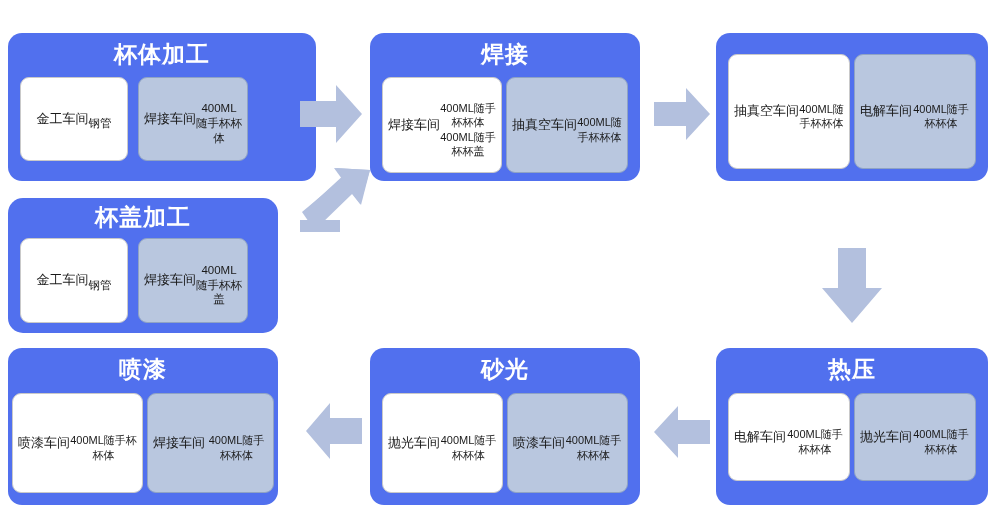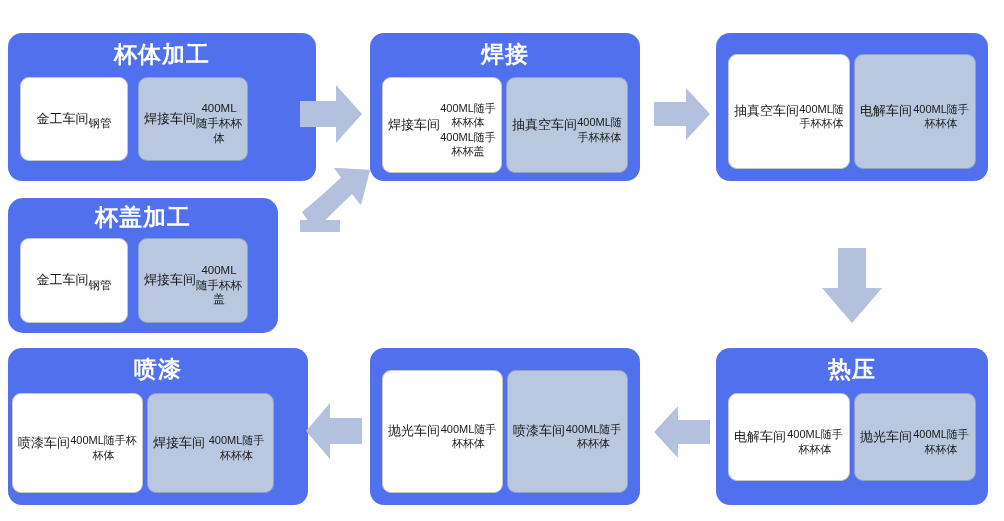--- a/index.html
+++ b/index.html
@@ -145,39 +145,40 @@
       <div class="card grey" style="width:110px;">
         <div class="card-title">焊接车间</div>
         <div class="card-sub">
           <span class="l">400ML随手杯杯</span>
           <span class="l">盖</span>
         </div>
       </div>
     </div>
   </div>
 
-  <div class="stage" style="left:8px; top:348px; width:300px; height:157px; padding:10px 4px 12px;">
+  <div class="stage" style="left:8px; top:348px; width:270px; height:157px; padding:10px 4px 12px;">
     <div class="stage-title">喷漆</div>
     <div class="cards" style="margin-top:12px; gap:4px;">
       <div class="card white" style="width:131px;">
         <div class="card-title">喷漆车间</div>
         <div class="card-sub" style="font-size:11px;">
           <span class="l">400ML随手杯杯体</span>
         </div>
       </div>
       <div class="card grey" style="width:127px;">
         <div class="card-title">焊接车间</div>
         <div class="card-sub" style="font-size:11px;">
           <span class="l">400ML随手杯杯体</span>
         </div>
       </div>
     </div>
   </div>
 
   <div class="stage" style="left:370px; top:348px; width:270px; height:157px; padding:10px 12px 12px;">
+    <div class="stage-title">砂光</div>
     <div class="cards" style="margin-top:12px; gap:4px;">
       <div class="card white" style="width:122px;">
         <div class="card-title">抛光车间</div>
         <div class="card-sub" style="font-size:11px;">
           <span class="l">400ML随手杯杯体</span>
         </div>
       </div>
       <div class="card grey" style="width:122px;">
         <div class="card-title">喷漆车间</div>
         <div class="card-sub" style="font-size:11px;">

